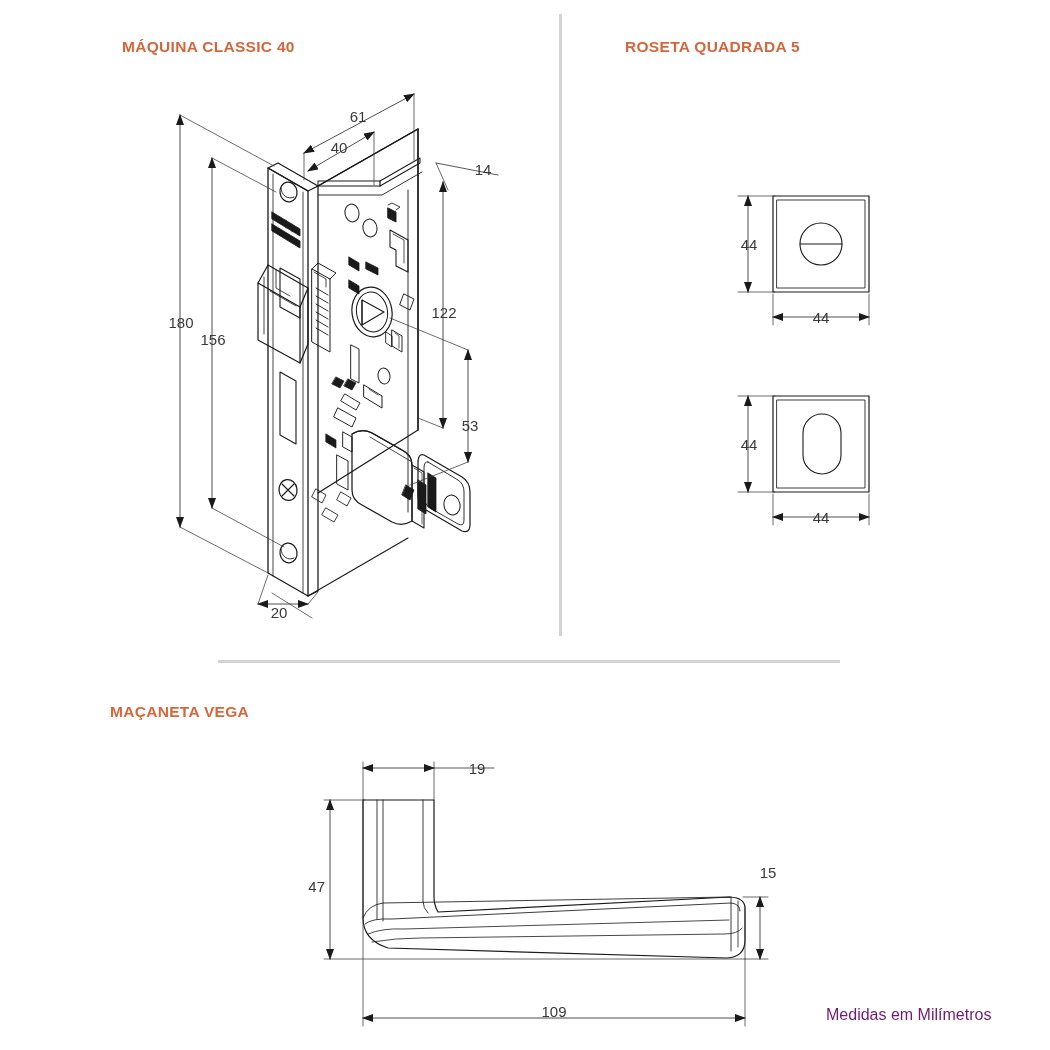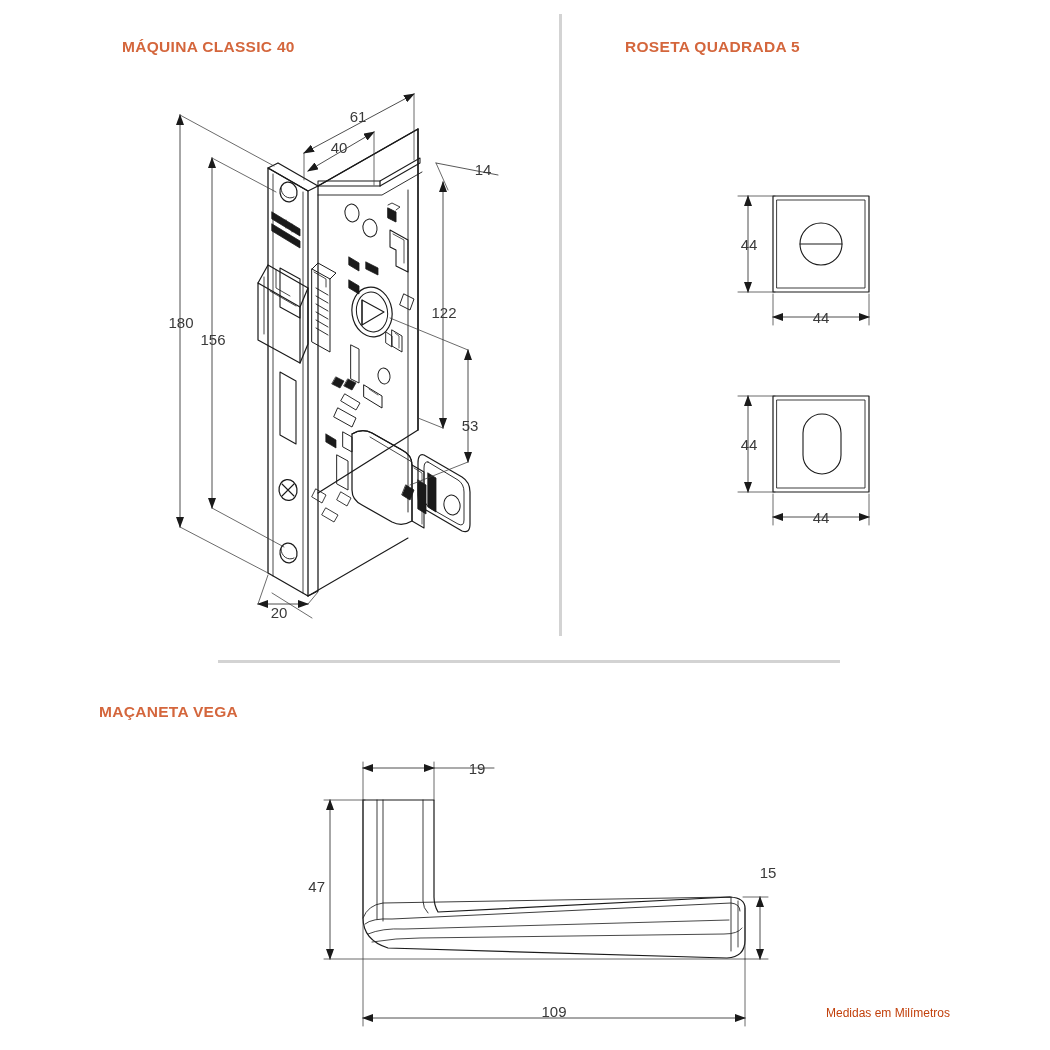--- a/index.html
+++ b/index.html
@@ -22,21 +22,21 @@
     position: absolute;
     font-family: "Liberation Sans", sans-serif;
     font-weight: bold;
     font-size: 15.5px;
     letter-spacing: 0.3px;
     color: #d4663c;
     white-space: nowrap;
   }
   #title-maquina { left: 122px; top: 38px; }
   #title-roseta  { left: 625px; top: 38px; }
-  #title-macaneta{ left: 99px; top: 703px; }
+  #title-macaneta{ left: 110px; top: 703px; }
 
   .divider {
     position: absolute;
     background: #d3d3d3;
   }
   #divider-vertical {
     left: 559px;
     top: 14px;
     width: 3px;
     height: 622px;
@@ -45,22 +45,22 @@
     left: 218px;
     top: 660px;
     width: 622px;
     height: 3px;
   }
 
   #footer-note {
     position: absolute;
     left: 826px;
     top: 1006px;
-    font-size: 12px;
-    color: #c2410c;
+    font-size: 16px;
+    color: #701a75;
     white-space: nowrap;
   }
 
   .draw-layer {
     position: absolute;
     left: 0;
     top: 0;
     width: 1050px;
     height: 1050px;
     pointer-events: none;

